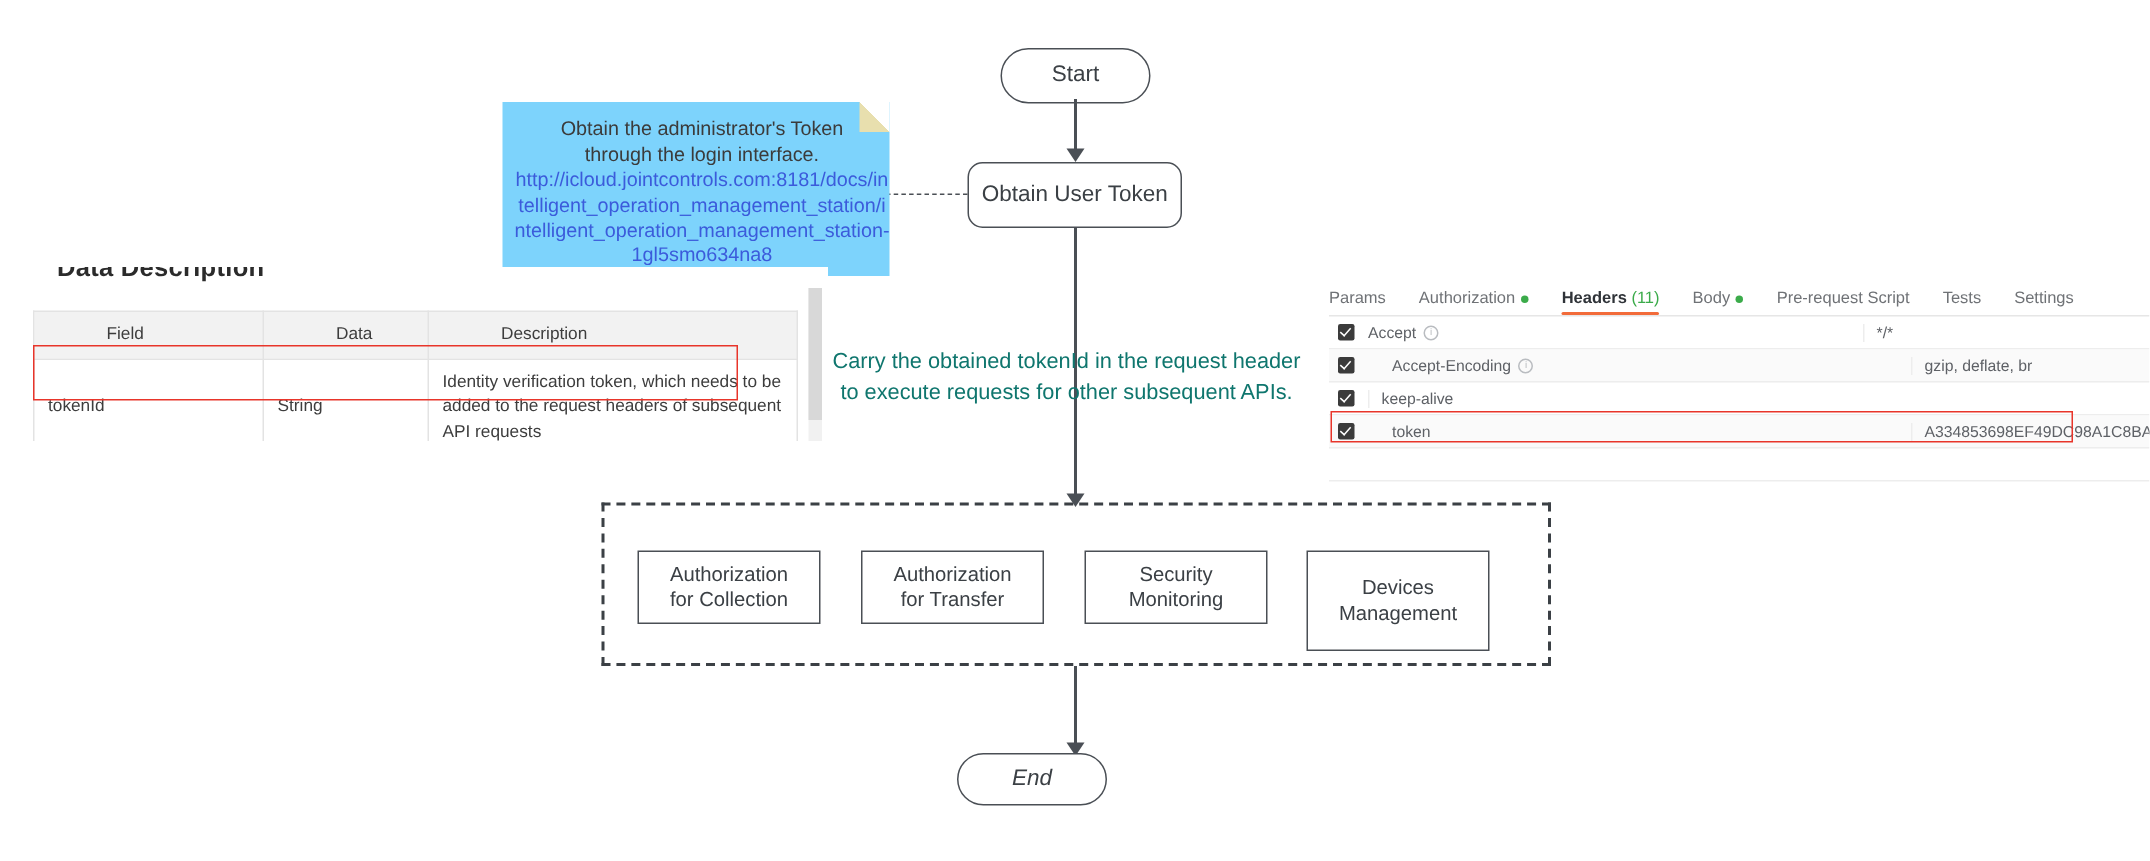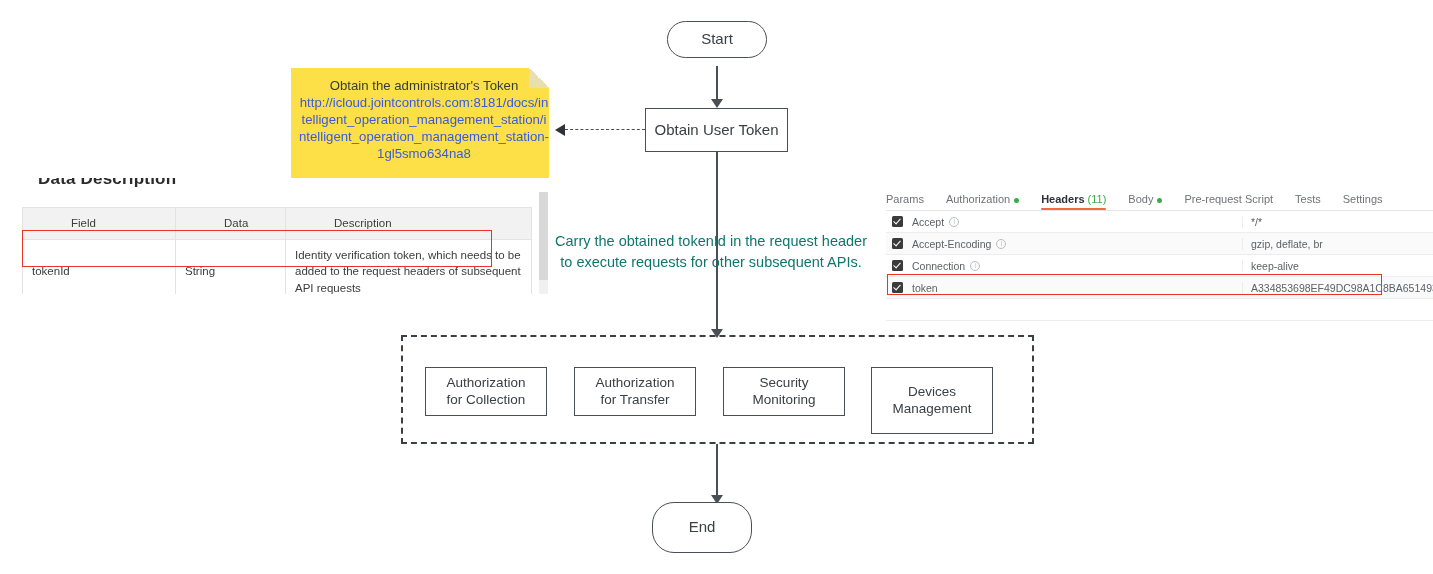--- a/index.html
+++ b/index.html
@@ -45,24 +45,24 @@
     border-right:10px solid #2f3338;
   }
 
   .caption{
     position:absolute;text-align:center;color:#0f766e;
     font-size:14.5px;line-height:1.45;
   }
 
   
   .note{
-    position:absolute;background:#fde047;
+    position:absolute;background:#7dd3fc;
     text-align:center;box-sizing:border-box;
     padding:10px 0 8px 8px;
-    font-size:13.2px;line-height:1.28;color:#3b3b3b;
+    font-size:13.2px;line-height:1.28;color:#3b3b3b;margin-left:44px;
   }
   .note .fold{
     position:absolute;top:0;right:0;width:20px;height:20px;
     background:linear-gradient(225deg,#ffffff 0 50%,#e8dfae 50% 100%);
   }
   .note .url{color:#3b5bdb;word-break:break-all;display:block;}
 
   
   .docpanel{position:absolute;overflow:hidden;background:#fff;}
   .doctitle{
@@ -104,57 +104,58 @@
   .pm-tab.active::after{
     content:"";position:absolute;left:0;right:0;bottom:0;height:2.2px;
     background:#f26b3a;border-radius:2px;
   }
   .pm-sep{position:absolute;left:0;right:0;height:1px;background:#e6e6e6;}
 
   .hrow{
     display:flex;align-items:center;height:21px;
     border-bottom:1px solid #ededed;font-size:10.5px;color:#5e6166;
   }
-  .hrow.alt{background:#fafafa;}
+  .hrow.alt{background:#fafafa;gap:16px;}
   .cb{
     width:11px;height:11px;background:#3b3b3b;border-radius:1.5px;
     margin:0 9px 0 6px;flex:0 0 auto;position:relative;
   }
   .cb::after{
     content:"";position:absolute;left:3px;top:1px;width:3px;height:6px;
     border:solid #fff;border-width:0 1.6px 1.6px 0;transform:rotate(42deg);
   }
   .hkey{flex:0 0 330px;display:flex;align-items:center;gap:5px;}
   .hval{flex:1;padding-left:8px;border-left:1px solid #ededed;}
   .info{
     width:8px;height:8px;border:1px solid #b9bcc0;border-radius:50%;
     font-size:6.5px;line-height:8px;text-align:center;color:#b9bcc0;
     display:inline-block;
   }
 </style>
 </head>
 <body>
 
-<div class="node rounded abs" style="left:667px;top:21px;width:100px;height:37px;">
+<div class="node rounded abs" style="left:667px;top:32px;width:100px;height:37px;">
   <span>Start</span>
 </div>
 
 <div class="vline" style="left:716px;top:66px;height:36px;"></div>
 <div class="arrowhead" style="left:711px;top:99px;"></div>
 
-<div class="node abs" style="left:645px;top:108px;width:143px;height:44px;">
+<div class="node abs" style="left:645px;top:108px;width:143px;height:44px;border-radius:10px;">
   <span>Obtain User Token</span>
 </div>
 
 <div class="dashline" style="left:565px;top:129px;width:80px;"></div>
 <div class="arrowleft" style="left:555px;top:124px;"></div>
 
 <div class="note" style="left:291px;top:68px;width:258px;height:116px;">
   <div class="fold"></div>
   <div>Obtain the administrator's Token</div>
+  <div>through the login interface.</div>
   <span class="url">http://icloud.jointcontrols.com:8181/docs/intelligent_operation_management_station/intelligent_operation_management_station-1gl5smo634na8</span>
 </div>
 
 <div class="vline" style="left:716px;top:152px;height:180px;"></div>
 <div class="arrowhead" style="left:711px;top:329px;"></div>
 
 <div class="caption" style="left:546px;top:231px;width:330px;">
   <div>Carry the obtained tokenId in the request header</div>
   <div>to execute requests for other subsequent APIs.</div>
 </div>
@@ -174,21 +175,21 @@
 Monitoring</span>
 </div>
 <div class="node small abs" style="left:871px;top:367px;width:122px;height:67px;white-space:pre-line;">
   <span>Devices
 Management</span>
 </div>
 
 <div class="vline" style="left:716px;top:444px;height:54px;"></div>
 <div class="arrowhead" style="left:711px;top:495px;"></div>
 
-<div class="node rounded abs" style="left:652px;top:502px;width:100px;height:51px;">
+<div class="node rounded abs" style="left:638px;top:502px;width:100px;height:35px;font-style:italic;">
   <span>End</span>
 </div>
 
 <div class="docpanel" style="left:0px;top:178px;width:552px;height:116px;">
 
   <div class="doctitle" style="left:38px;top:-9px;">Data Description</div>
 
   <div style="position:absolute;left:22px;top:29px;width:510px;">
     <table class="dtab">
       <thead>
@@ -260,24 +261,20 @@
     <div class="hrow alt">
       <span class="cb"></span>
       <span class="hkey">
         <span>Accept-Encoding</span>
         <span class="info">i</span>
       </span>
       <span class="hval">gzip, deflate, br</span>
     </div>
     <div class="hrow">
       <span class="cb"></span>
-      <span class="hkey">
-        <span>Connection</span>
-        <span class="info">i</span>
-      </span>
       <span class="hval">keep-alive</span>
     </div>
     <div class="hrow alt">
       <span class="cb"></span>
       <span class="hkey">
         <span>token</span>
       </span>
       <span class="hval">A334853698EF49DC98A1C8BA65149351</span>
     </div>
     <div class="hrow">

